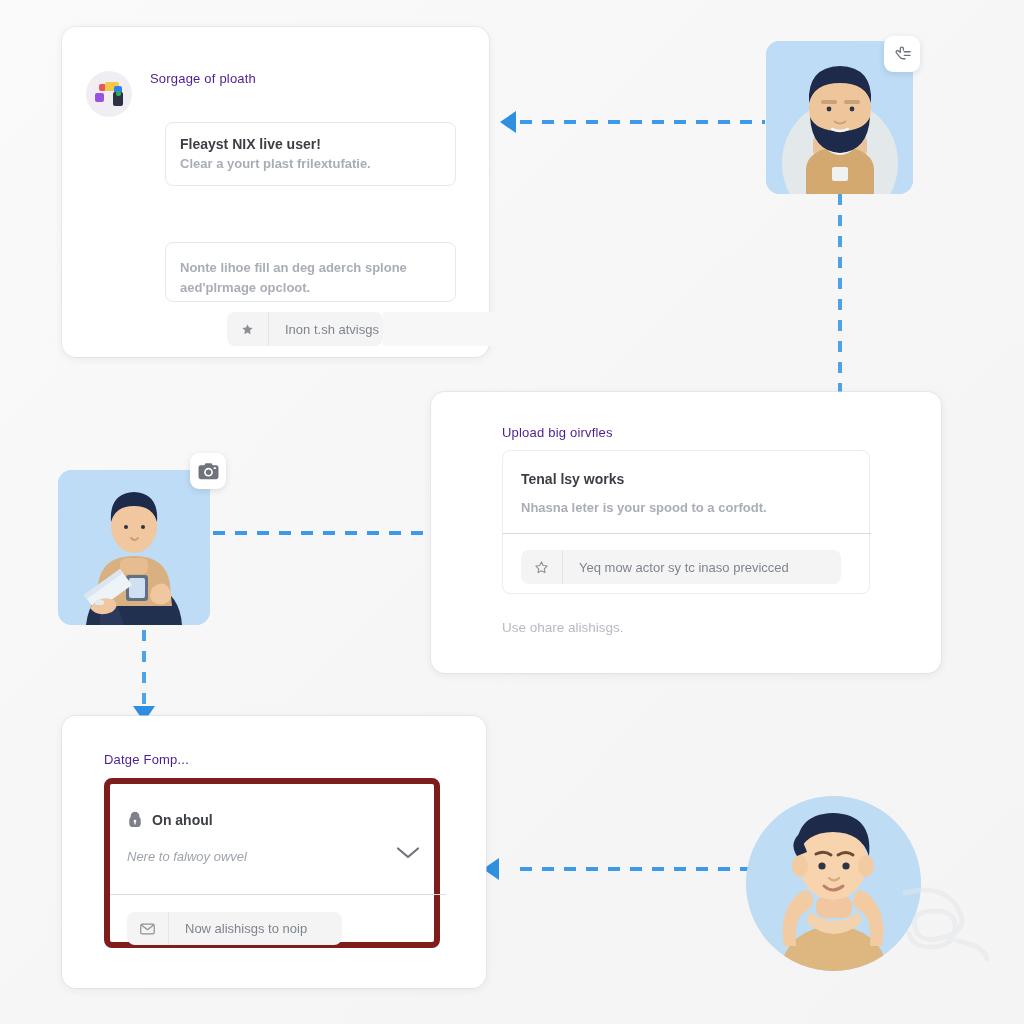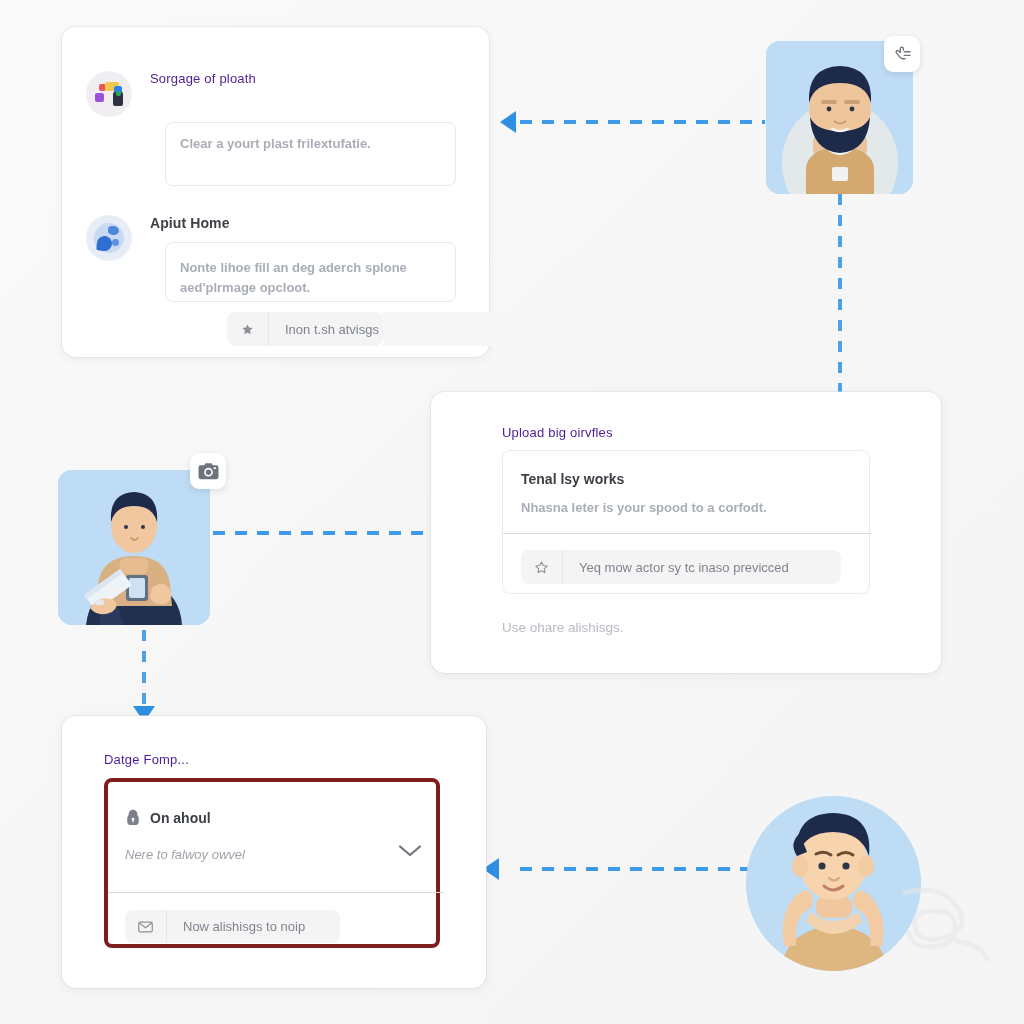--- a/index.html
+++ b/index.html
@@ -120,21 +120,21 @@
   }
   .hr { position: absolute; height: 1px; background: #d9dade; }
 
   .caption-muted { position: absolute; font-size: 13.5px; color: #b6bac1; }
 
   
   #card-data { left: 62px; top: 716px; width: 424px; height: 272px; }
 
   .acc-panel {
     position: absolute;
-    border: 4px solid #7f1d1d;
+    border: 6px solid #7f1d1d;
     border-radius: 8px;
     background: #fff;
   }
   .acc-title-row { display: flex; align-items: center; gap: 9px; }
   .acc-title { font-size: 14px; font-weight: 700; color: #3b3f45; }
   .acc-sub { font-size: 13px; color: #9ea3ab; margin-top: 9px; font-style: italic; }
 
   
   .avatar-tile {
     position: absolute;
@@ -213,36 +213,24 @@
             <i class="b5"></i>
             <i class="b6"></i>
         </div>
       </div>
       <div class="head-text">
         <div class="section-title">Sorgage of ploath</div>
       </div>
     </div>
 
     <div class="input-box" style="left:103px; top:95px; width:291px; height:64px;">
+      <div class="input-strong">Fleayst NIX live user!</div>
       <div class="input-muted">Clear a yourt plast frilextufatie.</div>
     </div>
 
-    <div class="row-head" style="left:24px; top:188px;">
-      <div class="av-circle blue">
-        <div class="icon-globe">
-          <div class="sphere"></div>
-          <div class="land1"></div>
-          <div class="land2"></div>
-          <div class="land3"></div>
-        </div>
-      </div>
-      <div class="head-text">
-        <div class="field-label">Apiut Home</div>
-      </div>
-    </div>
 
     <div class="input-box" style="left:103px; top:215px; width:291px; height:60px; padding-top:15px;">
       <div class="input-muted">Nonte lihoe fill an deg aderch splone</div>
       <div class="input-muted">aed'plrmage opcloot.</div>
     </div>
 
     <div class="pillbar" style="left:165px; top:285px; width:156px; height:34px;">
       <div class="pill-btn">
         <svg width="13" height="13" viewBox="0 0 24 24" fill="#8d9097" aria-hidden="true">
           <path d="M12 2.6l2.9 5.9 6.5.95-4.7 4.6 1.1 6.5L12 17.5 6.2 20.55l1.1-6.5L2.6 9.45l6.5-.95z"></path>

